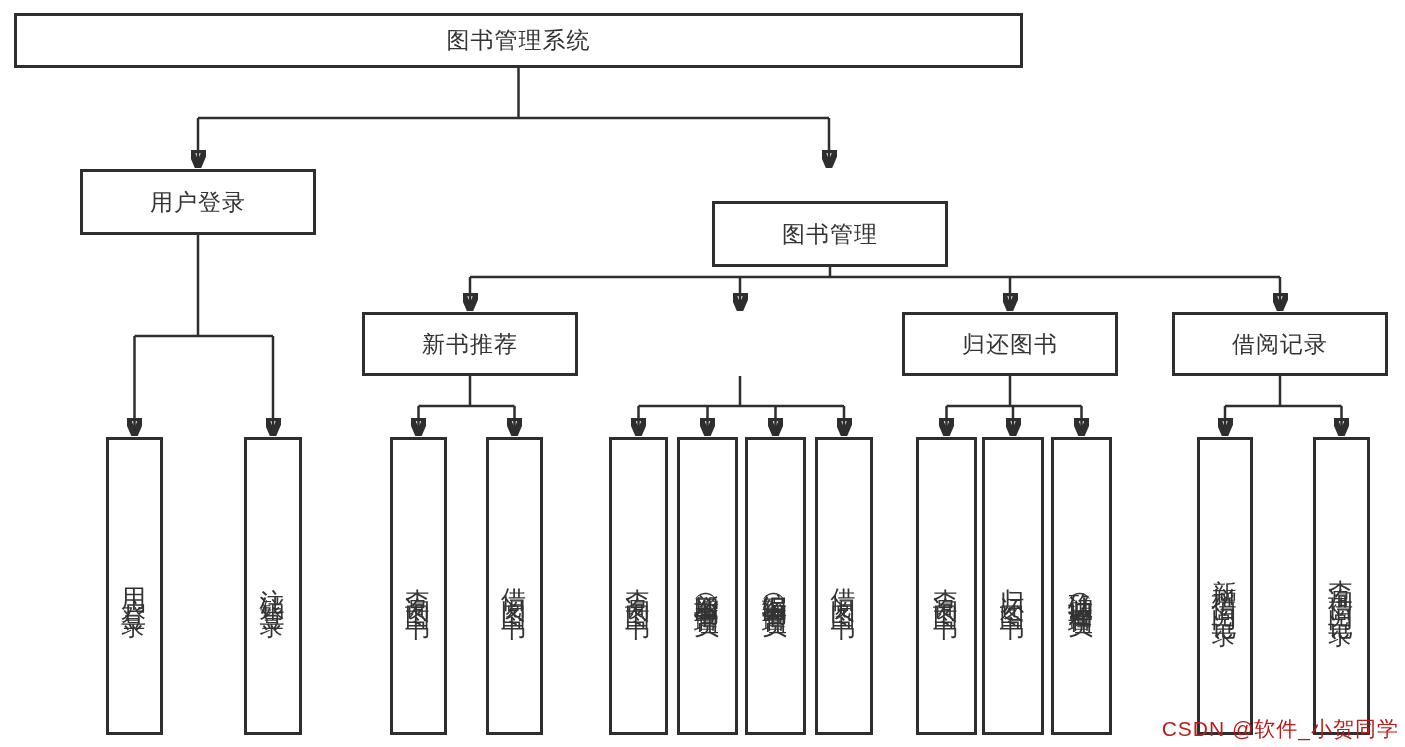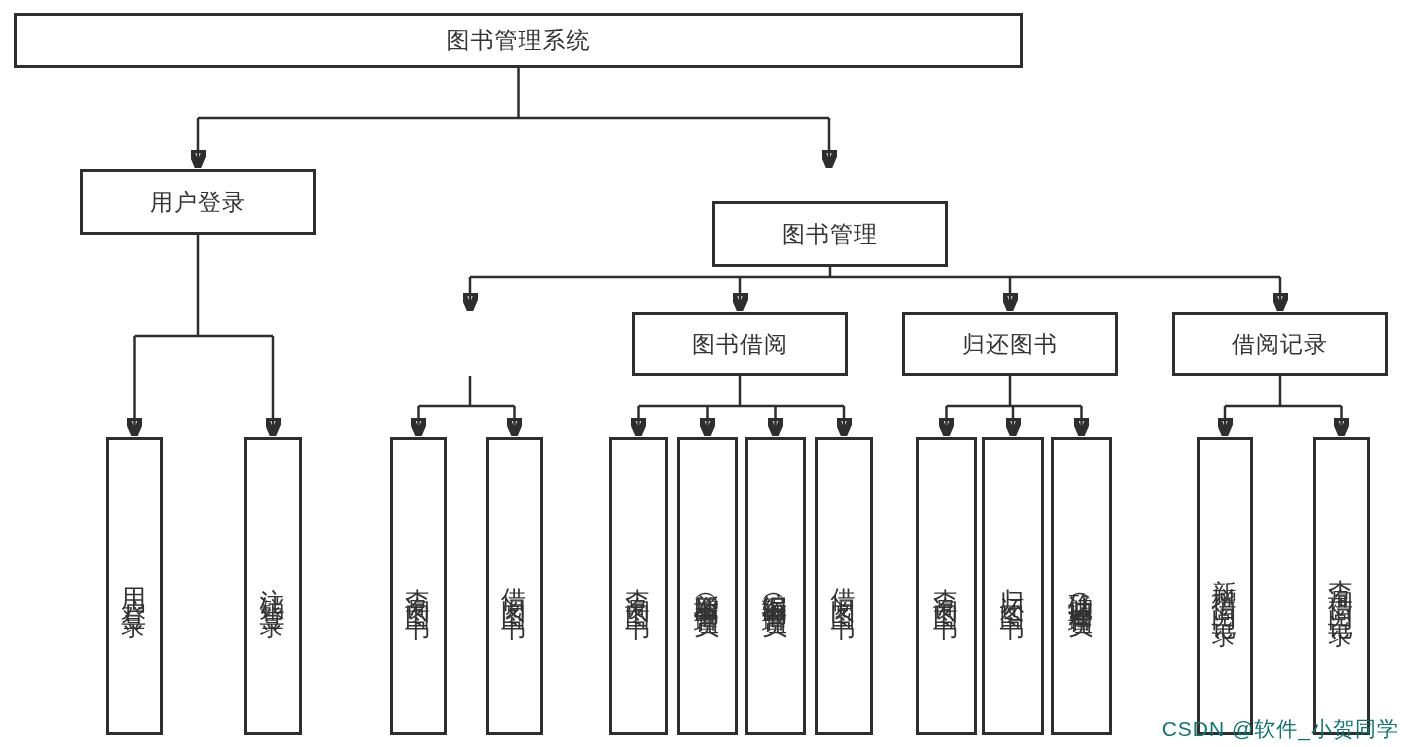--- a/index.html
+++ b/index.html
@@ -61,21 +61,21 @@
   #l-10 { left: 982px;  width: 62px; }
   #l-11 { left: 1051px; width: 61px; }
   #l-12 { left: 1197px; width: 56px; }
   #l-13 { left: 1313px; width: 57px; }
 
   .watermark {
     position: absolute;
     right: 6px;
     bottom: 4px;
     font-size: 21px;
-    color: #0f766e;
+    color: #b91c1c;
     letter-spacing: 1px;
     z-index: 5;
     white-space: nowrap;
   }
 </style>
 </head>
 <body>
 
 <div class="canvas">
 
@@ -118,21 +118,21 @@
     <path d="M1280 376 L1280 406 M1225 406 L1341.5 406"></path>
     <line x1="1225" y1="406" x2="1225" y2="434" marker-end="url(#arrow)"></line>
     <line x1="1341.5" y1="406" x2="1341.5" y2="434" marker-end="url(#arrow)"></line>
   </svg>
 
   <div class="node h-node" id="n-root">图书管理系统</div>
 
   <div class="node h-node" id="n-login">用户登录</div>
   <div class="node h-node" id="n-mgmt">图书管理</div>
 
-  <div class="node h-node" id="n-borrow">图书借阅</div>
+  <div class="node h-node" id="n-newrec">新书推荐</div>
   <div class="node h-node" id="n-current">归还图书</div>
   <div class="node h-node" id="n-records">借阅记录</div>
 
   <div class="node v-node leaf" id="l-1">用户登录</div>
   <div class="node v-node leaf" id="l-2">注销登录</div>
 
   <div class="node v-node leaf" id="l-3">查询图书</div>
   <div class="node v-node leaf" id="l-4">借阅图书</div>
 
   <div class="node v-node leaf" id="l-5">查询图书</div>

